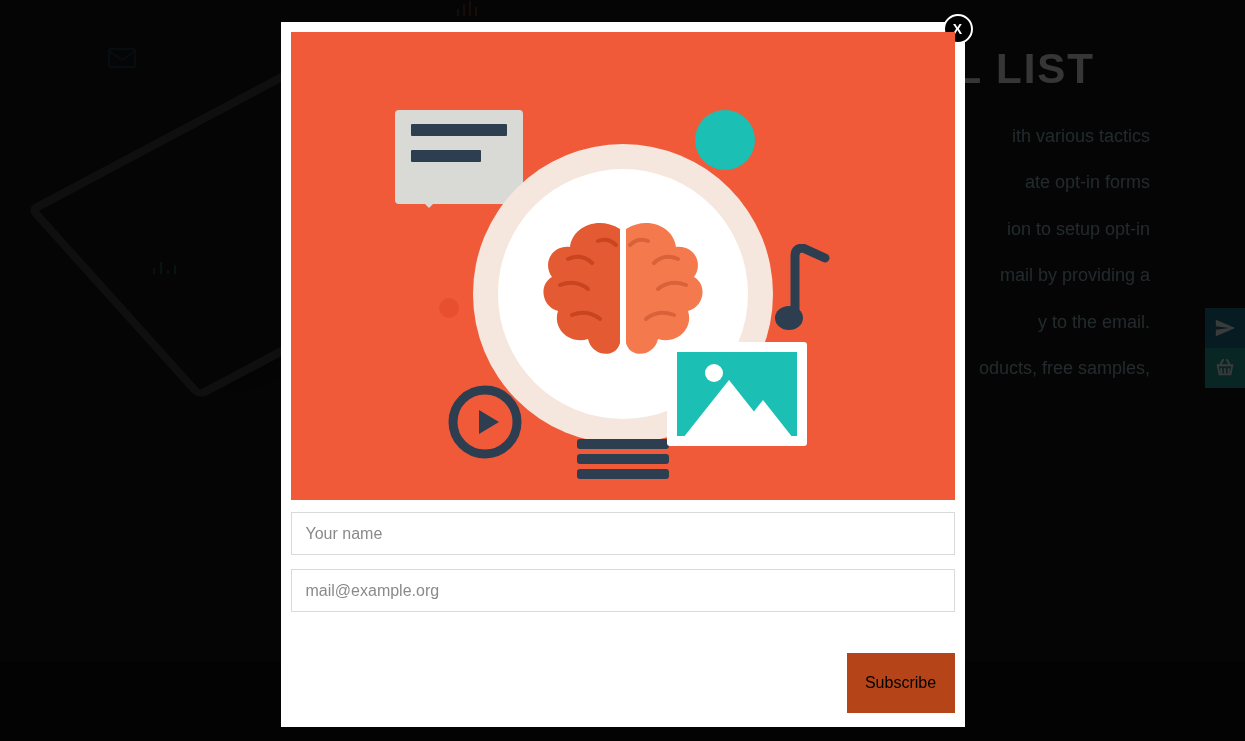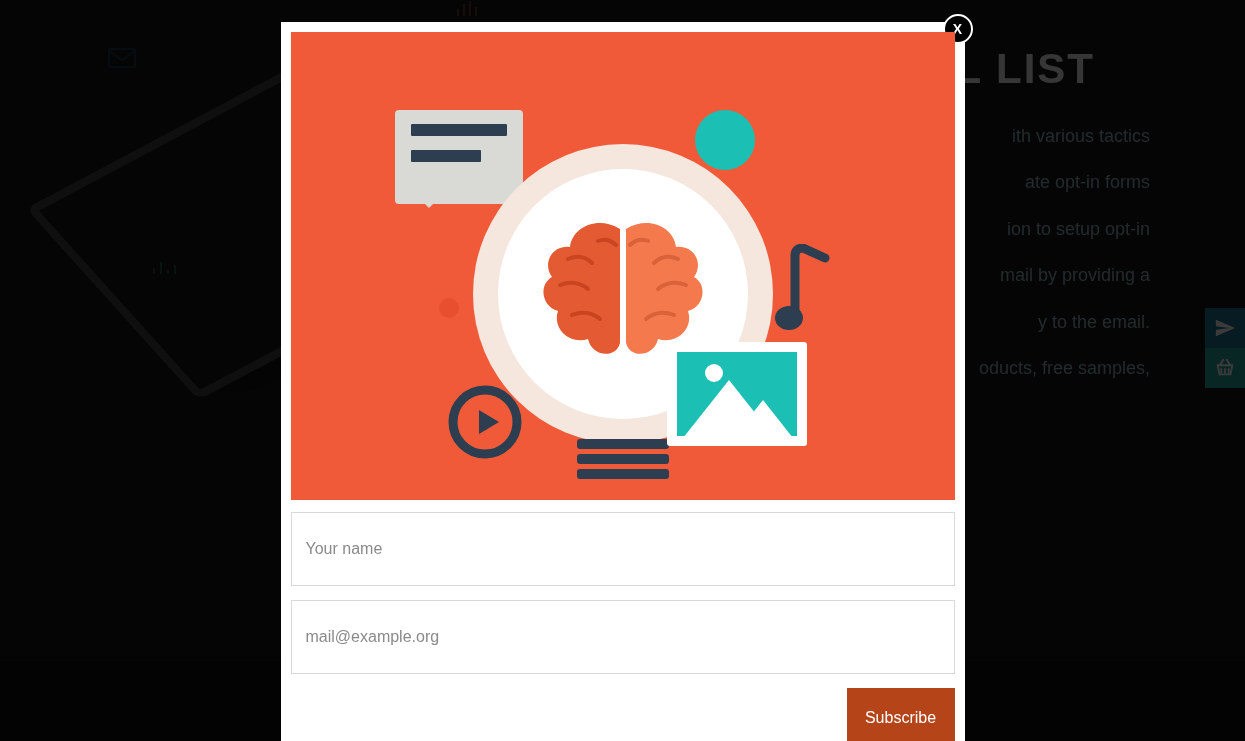--- a/index.html
+++ b/index.html
@@ -259,39 +259,40 @@
     left:56px;
     border-left:30px solid transparent;
     border-right:30px solid transparent;
     border-bottom:38px solid #fff;
   }
 
   
   .form-wrap { padding: 12px 0 0 0; }
   .field {
     width: 100%;
-    height: 74px;
+    height: 43px;
     border: 1px solid #d9d9d9;
     padding: 16px 14px;
     font-size: 16px;
     color: #333;
     margin-bottom: 14px;
     outline: none;
   }
   .field::placeholder { color: #8a8a8a; }
 
   .submit-row { display:flex; justify-content:flex-end; }
   .submit-btn {
     width: 108px;
     height: 60px;
     background: #b54418;
-    color: #ffffff;
+    color: #000000;
     font-size: 16px;
     border: none;
     cursor: pointer;
+    margin-top: 27px;
   }
 </style>
 </head>
 <body>
 
 <div class="bg-content">
   <div class="device"></div>
 
   <svg class="bg-icon mail-icon" viewBox="0 0 28 20">
     <rect x="1" y="1" width="26" height="18" rx="2"></rect>

